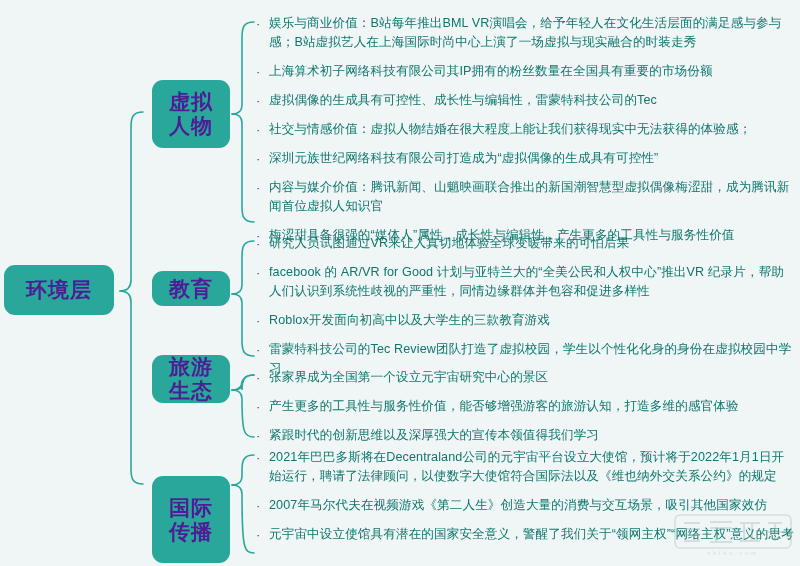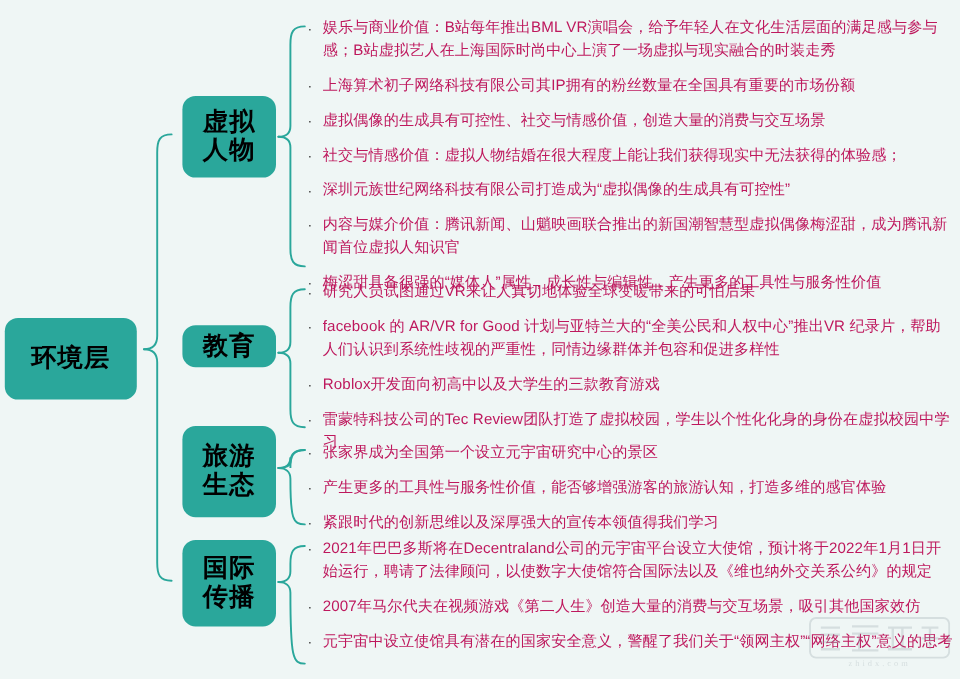--- a/index.html
+++ b/index.html
@@ -26,51 +26,51 @@
     position: absolute;
     left: 0; top: 0;
     width: 800px; height: 566px;
     pointer-events: none;
   }
 
   
   .node {
     position: absolute;
     background: #2aa79b;
-    color: #000000;
+    color: #4c1d95;
     border-radius: 11px;
     display: flex;
     align-items: center;
     justify-content: center;
     text-align: center;
     font-weight: bold;
     line-height: 1.14;
     letter-spacing: 1px;
     box-sizing: border-box;
     white-space: pre-line;
   }
 
   .node-root {
     left: 4px;
     top: 265px;
     width: 110px;
-    height: 68px;
+    height: 50px;
     font-size: 21px;
   }
 
   .node-branch {
     left: 152px;
     width: 78px;
     font-size: 21px;
   }
 
   .branch-0 { top: 80px;  height: 68px; }
   .branch-1 { top: 271px; height: 35px; }
-  .branch-2 { top: 355px; height: 76px; }
-  .branch-3 { top: 450px; height: 72px; }
+  .branch-2 { top: 355px; height: 48px; }
+  .branch-3 { top: 476px; height: 87px; }
 
   
   .group {
     position: absolute;
     left: 256px;
     width: 540px;
   }
 
   .group-0 { top: 14px; }
   .group-1 { top: 234px; }
@@ -91,21 +91,21 @@
     font-size: 13px;
     line-height: 19px;
     color: #4a4a4a;
     text-align: left;
   }
 
   .bullet-text {
     flex: 1 1 auto;
     font-size: 12.6px;
     line-height: 19px;
-    color: #be185d;
+    color: #0f766e;
     letter-spacing: 0.1px;
     text-align: left;
   }
 
   
   .watermark {
     position: absolute;
     right: 8px;
     bottom: 8px;
     width: 118px;
@@ -175,21 +175,21 @@
       <div class="bullet-row">
         <span class="bullet-dot">·</span>
         <span class="bullet-text">娱乐与商业价值：B站每年推出BML VR演唱会，给予年轻人在文化生活层面的满足感与参与感；B站虚拟艺人在上海国际时尚中心上演了一场虚拟与现实融合的时装走秀</span>
       </div>
       <div class="bullet-row">
         <span class="bullet-dot">·</span>
         <span class="bullet-text">上海算术初子网络科技有限公司其IP拥有的粉丝数量在全国具有重要的市场份额</span>
       </div>
       <div class="bullet-row">
         <span class="bullet-dot">·</span>
-        <span class="bullet-text">虚拟偶像的生成具有可控性、社交与情感价值，创造大量的消费与交互场景</span>
+        <span class="bullet-text">虚拟偶像的生成具有可控性、成长性与编辑性，雷蒙特科技公司的Tec</span>
       </div>
       <div class="bullet-row">
         <span class="bullet-dot">·</span>
         <span class="bullet-text">社交与情感价值：虚拟人物结婚在很大程度上能让我们获得现实中无法获得的体验感；</span>
       </div>
       <div class="bullet-row">
         <span class="bullet-dot">·</span>
         <span class="bullet-text">深圳元族世纪网络科技有限公司打造成为“虚拟偶像的生成具有可控性”</span>
       </div>
       <div class="bullet-row">

